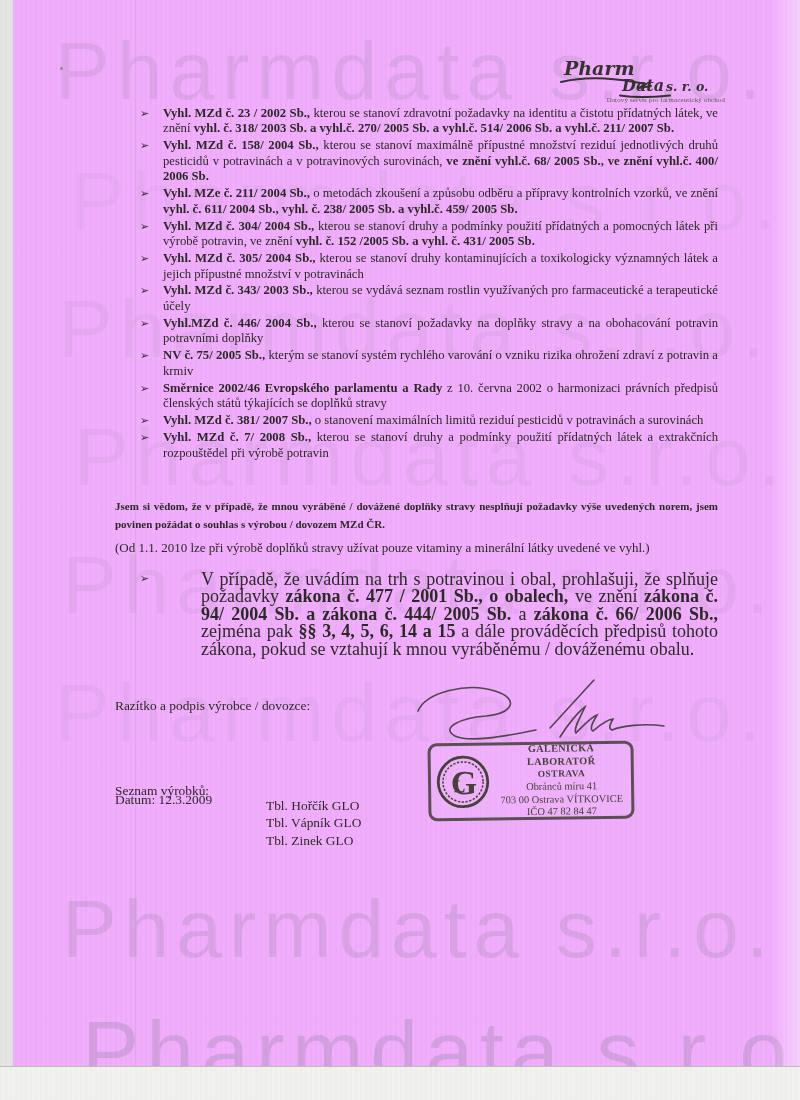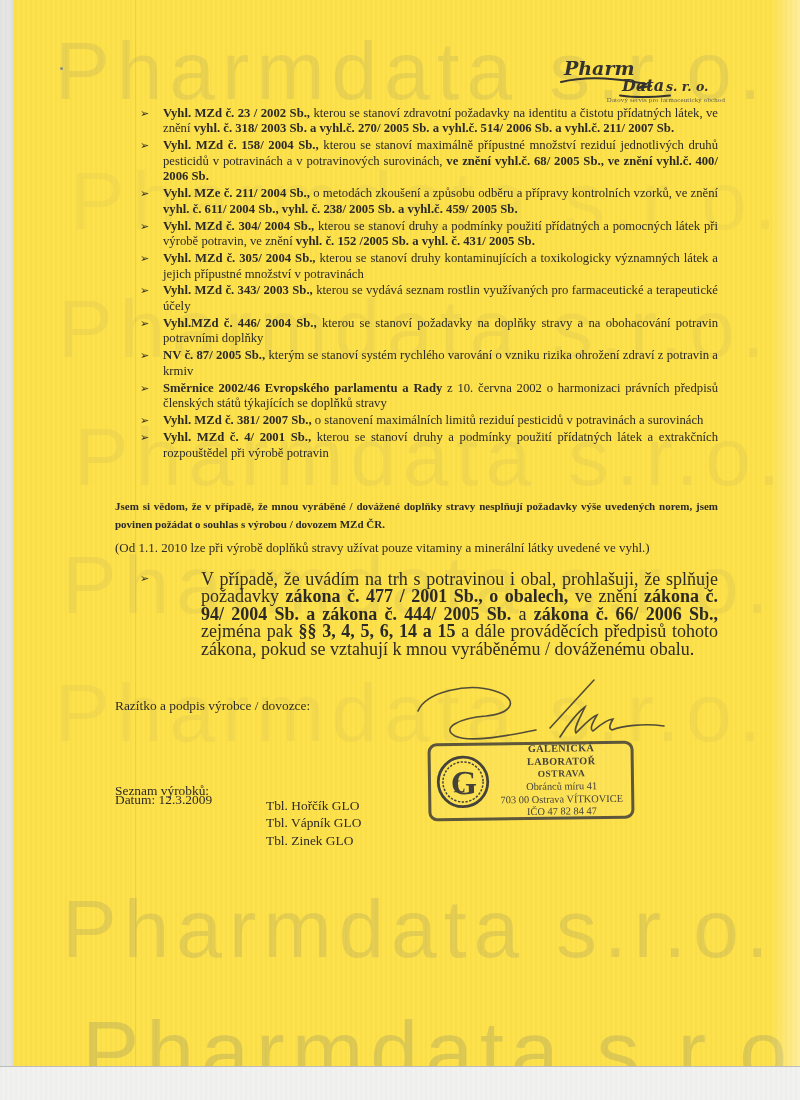--- a/index.html
+++ b/index.html
@@ -1,17 +1,17 @@
 <!DOCTYPE html>
 <html><head>
 <meta charset="utf-8">
 <style>
   html,body{margin:0;padding:0;}
   body{width:800px;height:1100px;background:#f2f2f0;font-family:"Liberation Serif",serif;}
-  .paper{position:absolute;left:0;top:0;width:800px;height:1100px;background:#fde047;overflow:hidden;color:#2c2a26;}
+  .paper{position:absolute;left:0;top:0;width:800px;height:1100px;background:#f0abfc;overflow:hidden;color:#2c2a26;}
   .streaks{position:absolute;inset:0;background:repeating-linear-gradient(90deg,rgba(120,120,118,0.025) 0 2px,rgba(255,255,255,0.03) 2px 5px);pointer-events:none;}
   .edge-left{position:absolute;left:0;top:0;width:12px;height:100%;background:#e4e4e2;border-right:1px solid #dcdcda;}
   .edge-right{position:absolute;right:0;top:0;width:30px;height:100%;background:linear-gradient(90deg,rgba(255,255,255,0),rgba(255,255,255,0.45));}
   .fold-line{position:absolute;left:135px;top:0;width:1px;height:1066px;background:rgba(160,160,158,0.22);}
   .page-bottom{position:absolute;left:0;top:1066px;width:100%;height:34px;background:#f1f1ef;border-top:1px solid #bcbcba;}
   .speck{position:absolute;left:60px;top:67px;width:3px;height:3px;border-radius:50%;background:#8a8a86;}
 
   
   .wm{position:absolute;white-space:nowrap;font-family:"Liberation Sans",sans-serif;font-size:82px;letter-spacing:7px;color:#5f6a70;line-height:1;pointer-events:none;}
   .wm1{left:55px;top:30px;opacity:.12;}
@@ -108,33 +108,33 @@
         <div class="bullet-row">
           <span class="arrow">➢</span>
           <div class="itext"><span class="b">Vyhl. MZd č. 343/ 2003 Sb., </span><span>kterou se vydává seznam rostlin využívaných pro farmaceutické a terapeutické účely</span></div>
         </div>
         <div class="bullet-row">
           <span class="arrow">➢</span>
           <div class="itext"><span class="b">Vyhl.MZd č. 446/ 2004 Sb., </span><span>kterou se stanoví požadavky na doplňky stravy a na obohacování potravin potravními doplňky</span></div>
         </div>
         <div class="bullet-row">
           <span class="arrow">➢</span>
-          <div class="itext"><span class="b">NV č. 87/ 2005 Sb., </span><span>kterým se stanoví systém rychlého varování o vzniku rizika ohrožení zdraví z potravin a krmiv</span></div>
+          <div class="itext"><span class="b">NV č. 75/ 2005 Sb., </span><span>kterým se stanoví systém rychlého varování o vzniku rizika ohrožení zdraví z potravin a krmiv</span></div>
         </div>
         <div class="bullet-row">
           <span class="arrow">➢</span>
           <div class="itext"><span class="b">Směrnice 2002/46 Evropského parlamentu a Rady </span><span>z 10. června 2002 o harmonizaci právních předpisů členských států týkajících se doplňků stravy</span></div>
         </div>
         <div class="bullet-row">
           <span class="arrow">➢</span>
           <div class="itext"><span class="b">Vyhl. MZd č. 381/ 2007 Sb., </span><span>o stanovení maximálních limitů reziduí pesticidů v potravinách a surovinách</span></div>
         </div>
         <div class="bullet-row">
           <span class="arrow">➢</span>
-          <div class="itext"><span class="b">Vyhl. MZd č. 4/ 2001 Sb., </span><span>kterou se stanoví druhy a podmínky použití přídatných látek a extrakčních rozpouštědel při výrobě potravin</span></div>
+          <div class="itext"><span class="b">Vyhl. MZd č. 7/ 2008 Sb., </span><span>kterou se stanoví druhy a podmínky použití přídatných látek a extrakčních rozpouštědel při výrobě potravin</span></div>
         </div>
       </div>
 
     <p class="declaration">Jsem si vědom, že v případě, že mnou vyráběné / dovážené doplňky stravy nesplňují požadavky výše uvedených norem, jsem povinen požádat o souhlas s výrobou / dovozem MZd ČR.</p>
     <p class="note">(Od 1.1. 2010 lze při výrobě doplňků stravy užívat pouze vitaminy a minerální látky uvedené ve vyhl.)</p>
 
     <div class="pack-row">
       <span class="arrow">➢</span>
       <div class="pack-text"><span>V případě, že uvádím na trh s potravinou i obal, prohlašuji, že splňuje požadavky </span><span class="b">zákona č. 477 / 2001 Sb., o obalech, </span><span>ve znění </span><span class="b">zákona č. 94/ 2004 Sb. a zákona č. 444/ 2005 Sb. </span><span>a </span><span class="b">zákona č. 66/ 2006 Sb., </span><span>zejména pak </span><span class="b">§§ 3, 4, 5, 6, 14 a 15 </span><span> a dále prováděcích předpisů tohoto zákona, pokud se vztahují k mnou vyráběnému / dováženému obalu.</span></div>
     </div>

